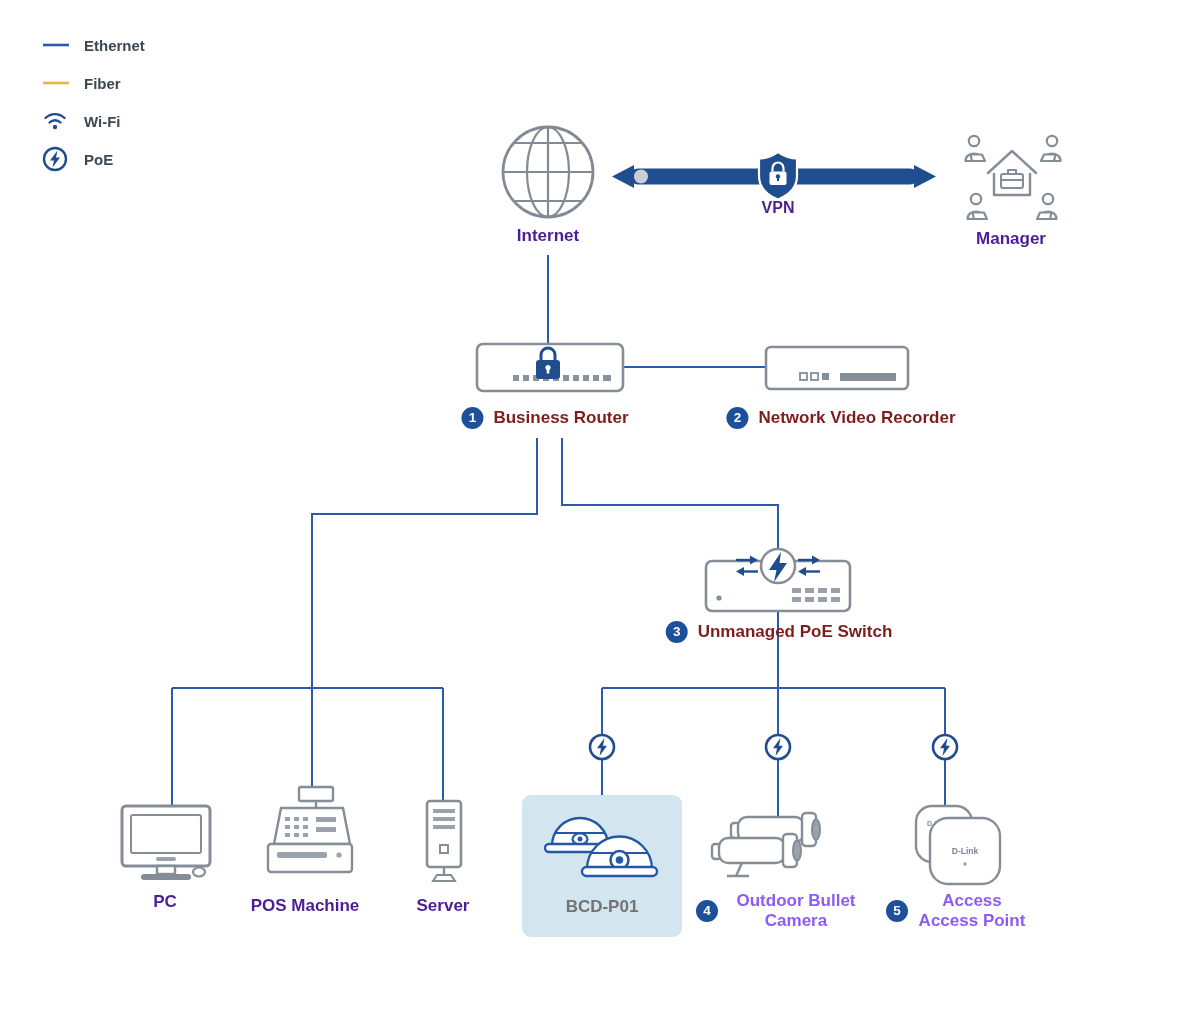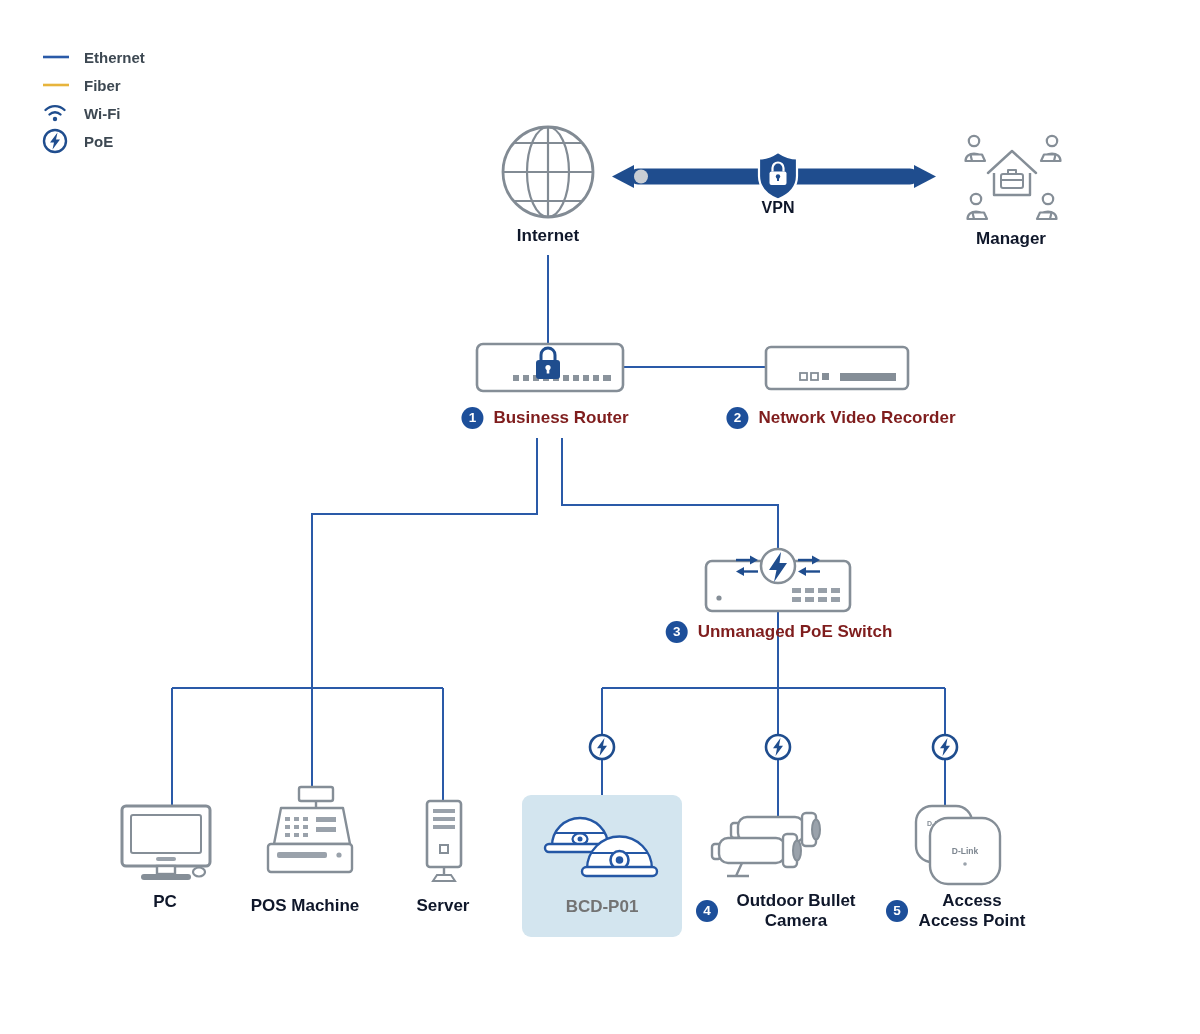--- a/index.html
+++ b/index.html
@@ -3,39 +3,39 @@
 <meta charset="utf-8">
 <style>
   html,body{margin:0;padding:0;background:#ffffff;}
   .canvas{
     position:relative;width:1200px;height:1034px;background:#ffffff;
     font-family:"Liberation Sans",sans-serif;overflow:hidden;
   }
   svg.layer{position:absolute;left:0;top:0;}
   .lbl{
     position:absolute;transform:translateX(-50%);
-    font-weight:700;color:#0f172a;font-size:17px;white-space:nowrap;
+    font-weight:700;color:#4c1d95;font-size:17px;white-space:nowrap;
   }
   .lbl.teal{color:#737373;}
   .noderow{
     position:absolute;display:flex;align-items:center;gap:10px;
     transform:translateX(-50%);white-space:nowrap;height:24px;
   }
   .noderow .txt{color:#7f1d1d;font-weight:700;font-size:17px;}
   .badge{
     width:22px;height:22px;border-radius:50%;background:#1d4f9a;color:#ffffff;
     font-weight:700;font-size:13.5px;display:flex;align-items:center;justify-content:center;
     flex:0 0 auto;line-height:1;
   }
   .badge-abs{position:absolute;}
   .twoline{
     position:absolute;transform:translateX(-50%);text-align:center;
-    color:#0f172a;font-weight:700;font-size:17px;line-height:20px;white-space:nowrap;
-  }
-  .legend{position:absolute;left:42px;top:46px;display:flex;flex-direction:column;gap:6px;}
+    color:#8b5cf6;font-weight:700;font-size:17px;line-height:20px;white-space:nowrap;
+  }
+  .legend{position:absolute;left:42px;top:34px;display:flex;flex-direction:column;gap:16px;}
   .legend-row{display:flex;align-items:center;gap:10px;height:22px;}
   .legend-row .ic{width:32px;display:flex;align-items:center;}
   .legend-row .lt{font-size:15px;font-weight:600;color:#3d4852;}
 </style>
 </head>
 <body>
 
 <div class="canvas">
 
   <svg class="layer" width="1200" height="1034" viewBox="0 0 1200 1034">

